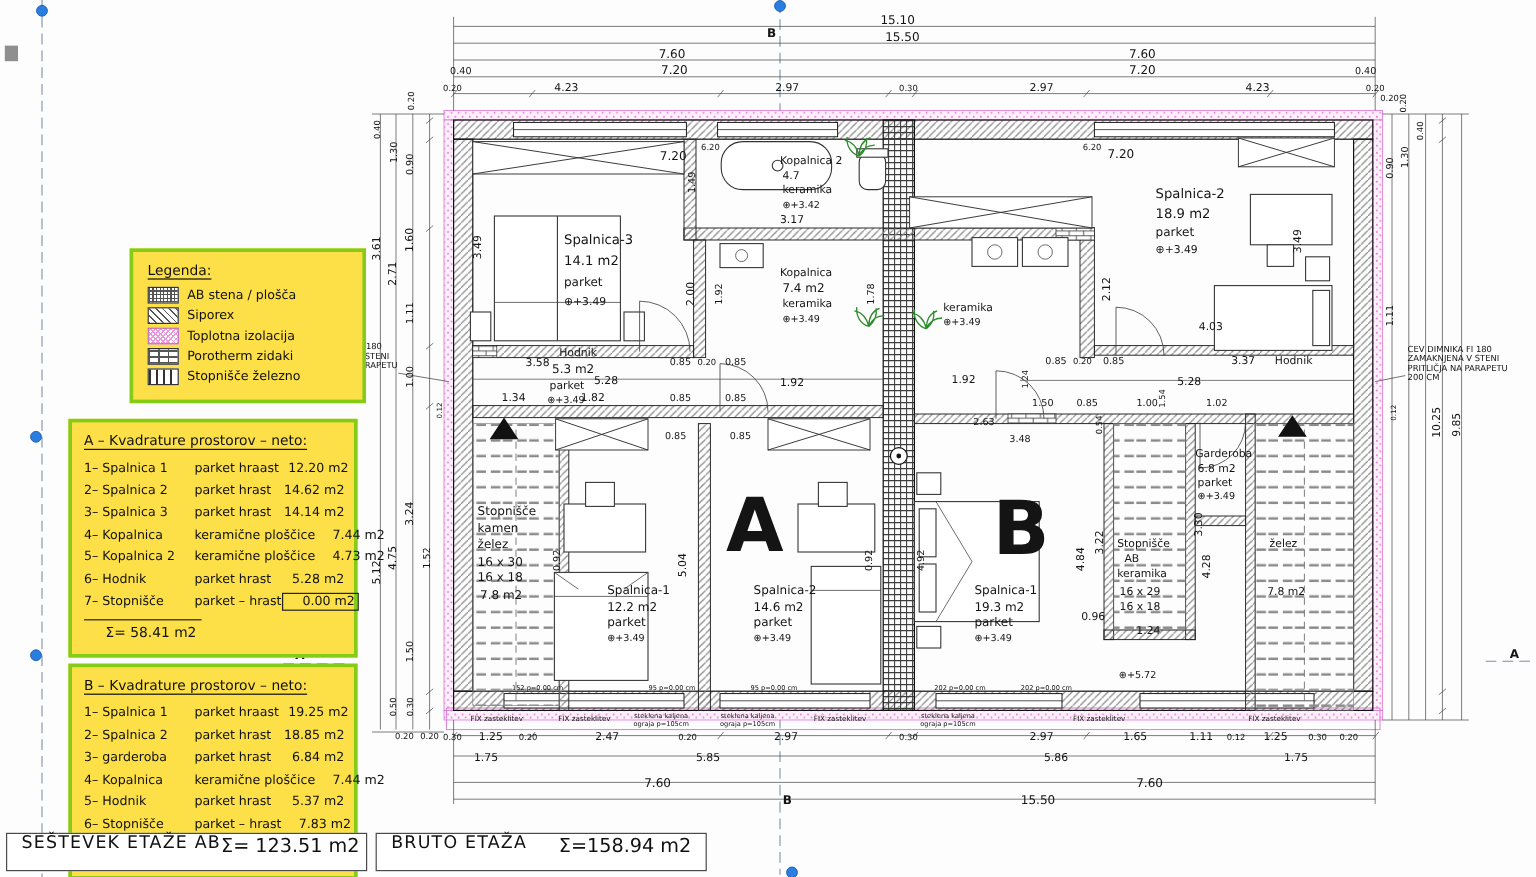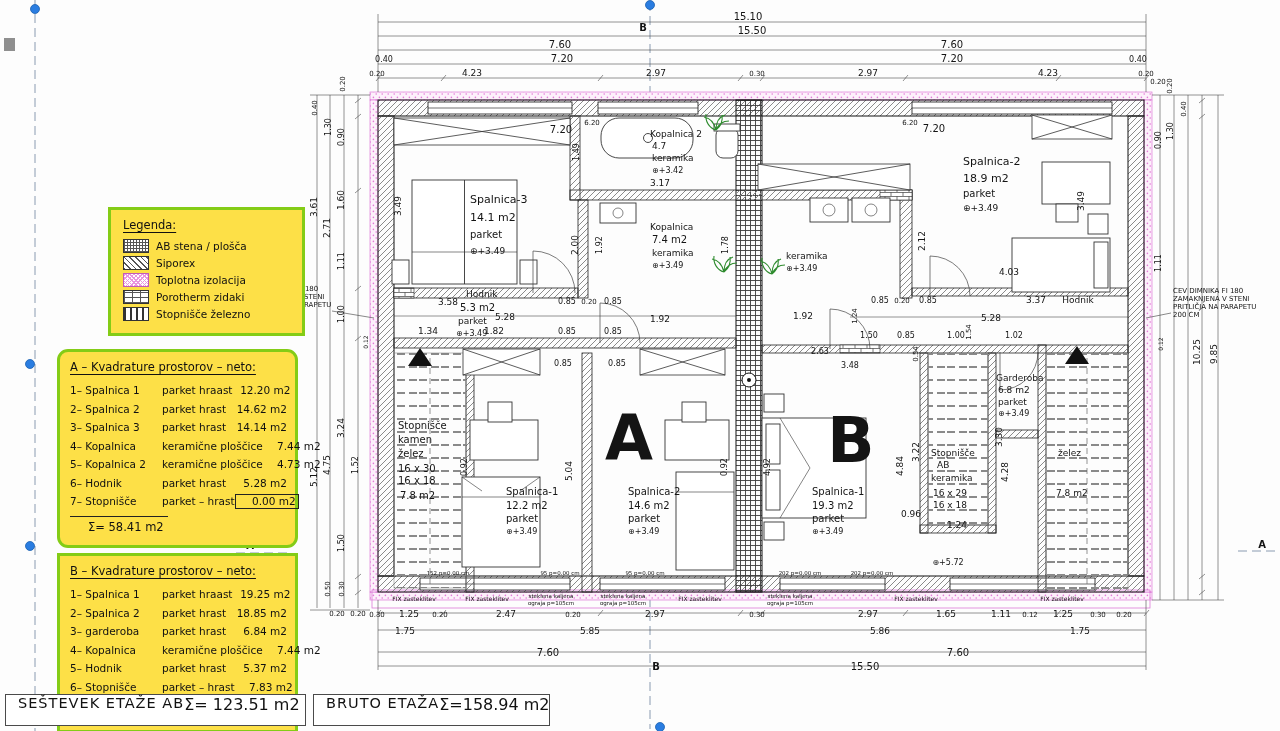--- a/index.html
+++ b/index.html
@@ -13,34 +13,34 @@
   #legend{left:108px;top:207px;width:197px;padding:8px 10px 9px 12px;}
   .legend-item{display:flex;align-items:center;gap:7px;margin:3px 0;}
   .legend-label{font-size:10.5px;white-space:nowrap;}
   .sw{width:24px;height:12px;border:1px solid #333;display:inline-block;flex:none;background:#fff;}
   .sw-crosshatch{background-image:repeating-linear-gradient(0deg,#555 0 1px,transparent 1px 3px),repeating-linear-gradient(90deg,#555 0 1px,transparent 1px 3px);}
   .sw-diagonal{background-image:repeating-linear-gradient(45deg,#555 0 1px,transparent 1px 4px);}
   .sw-speckle{border-color:#c05cb8;background-image:repeating-linear-gradient(45deg,#ea96df 0 1px,transparent 1px 3px),repeating-linear-gradient(-45deg,#ea96df 0 1px,transparent 1px 3px);}
   .sw-brick{background-image:repeating-linear-gradient(0deg,#555 0 1px,transparent 1px 5px),repeating-linear-gradient(90deg,#555 0 1px,transparent 1px 8px);}
   .sw-vertical{background-image:repeating-linear-gradient(90deg,#333 0 1.5px,transparent 1.5px 6px);}
   
-  #table-a{left:57px;top:349px;width:241px;padding:8px 8px 10px 10px;border-radius:11px;}
+  #table-a{left:57px;top:349px;width:241px;padding:8px 8px 10px 10px;}
   #table-b{left:57px;top:553px;width:241px;padding:8px 8px 10px 10px;}
   .trow{display:flex;align-items:baseline;font-size:10.5px;line-height:18.5px;white-space:nowrap;}
   .c1{width:92px;flex:none;}
   .c2{flex:1;}
   .c3{width:58px;flex:none;text-align:right;}
   .c3.boxed{border:1px solid #222;padding:0 2px;line-height:13px;align-self:center;}
   .tbl-sum{margin-top:5px;padding-right:2px;}
   .tbl-sum span{display:inline-block;border-top:1.2px solid #222;padding:3px 4px 0 18px;font-size:11.5px;}
   
   .total-box{position:absolute;height:32px;background:#fff;border:1px solid #4a4a4a;box-sizing:border-box;
              display:flex;align-items:flex-start;justify-content:space-between;padding:0 12px;}
   #total-left{left:5px;top:694px;width:301px;}
-  #total-right{left:313px;top:694px;width:237px;}
+  #total-right{left:313px;top:694px;width:276px;}
   .tot-label{font-size:14.5px;letter-spacing:1px;white-space:nowrap;}
   .tot-sum{font-size:16px;white-space:nowrap;}
 </style>
 </head>
 <body>
 
 <svg id="plan-svg" width="1280" height="731" viewBox="0 0 1280 731">
   <defs>
     <pattern id="pDiag" width="6" height="6" patternUnits="userSpaceO nUse"></pattern>
     <pattern id="pDiag2" width="6" height="6" patternUnits="userSpaceOnUse">

